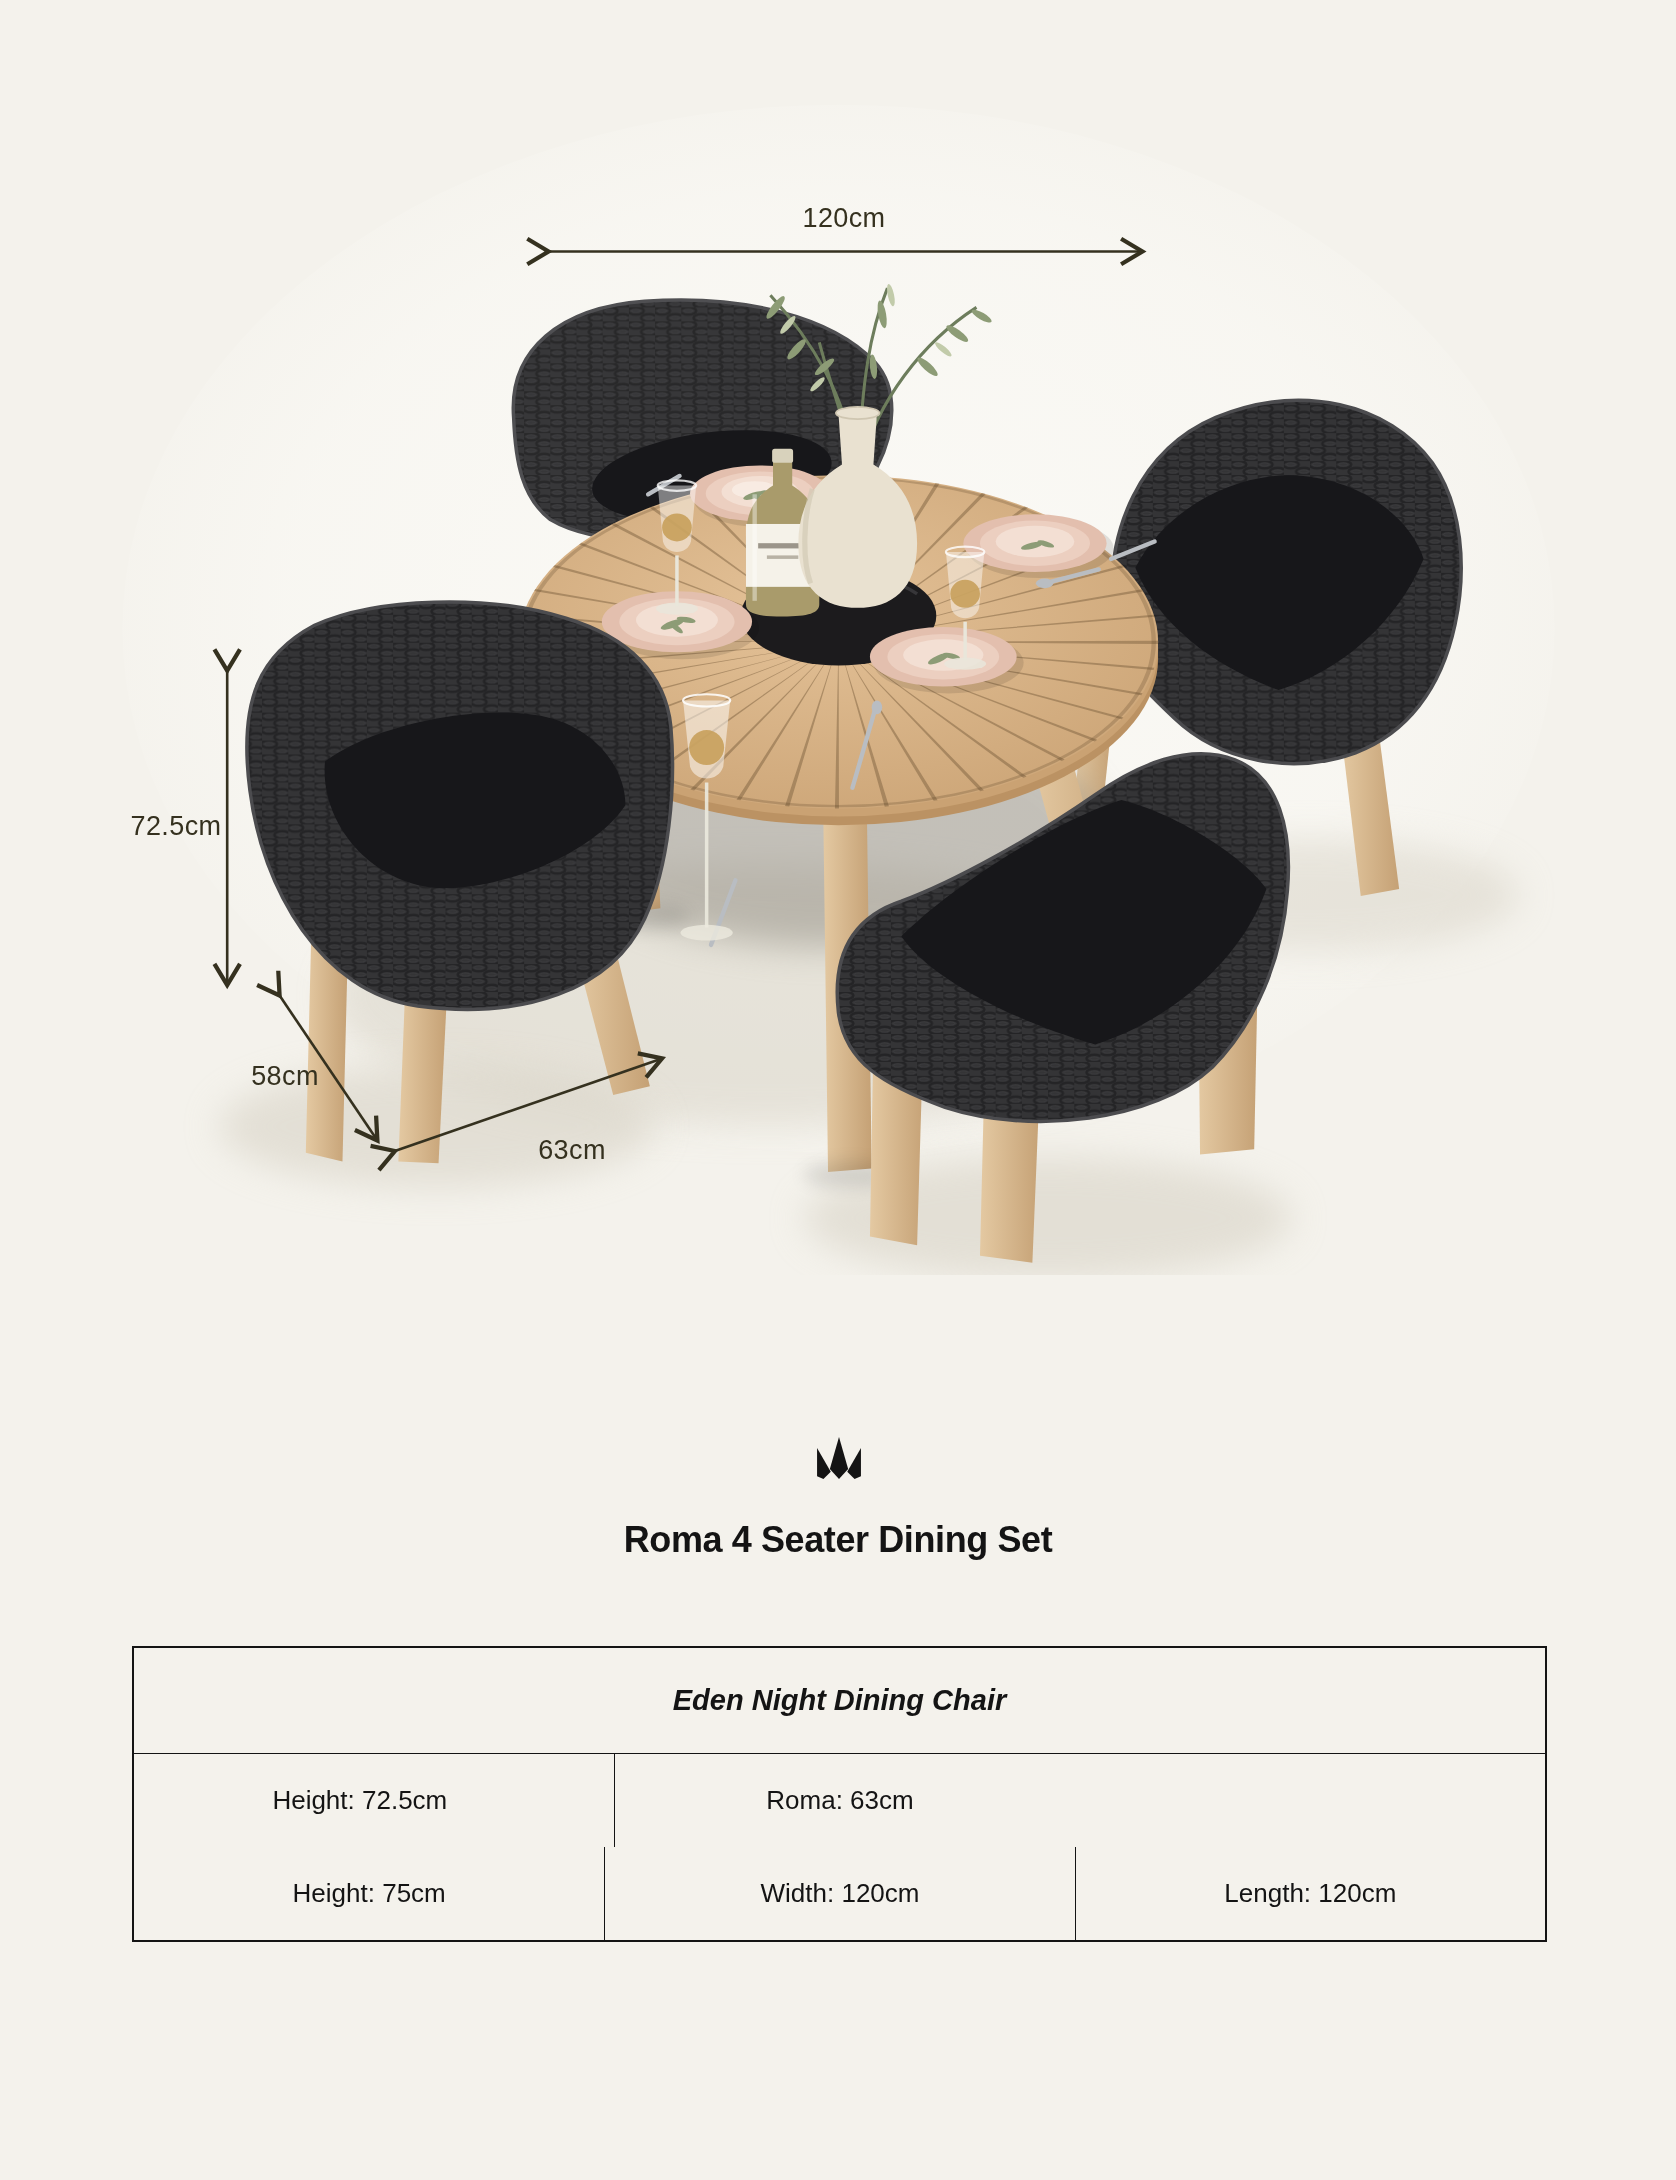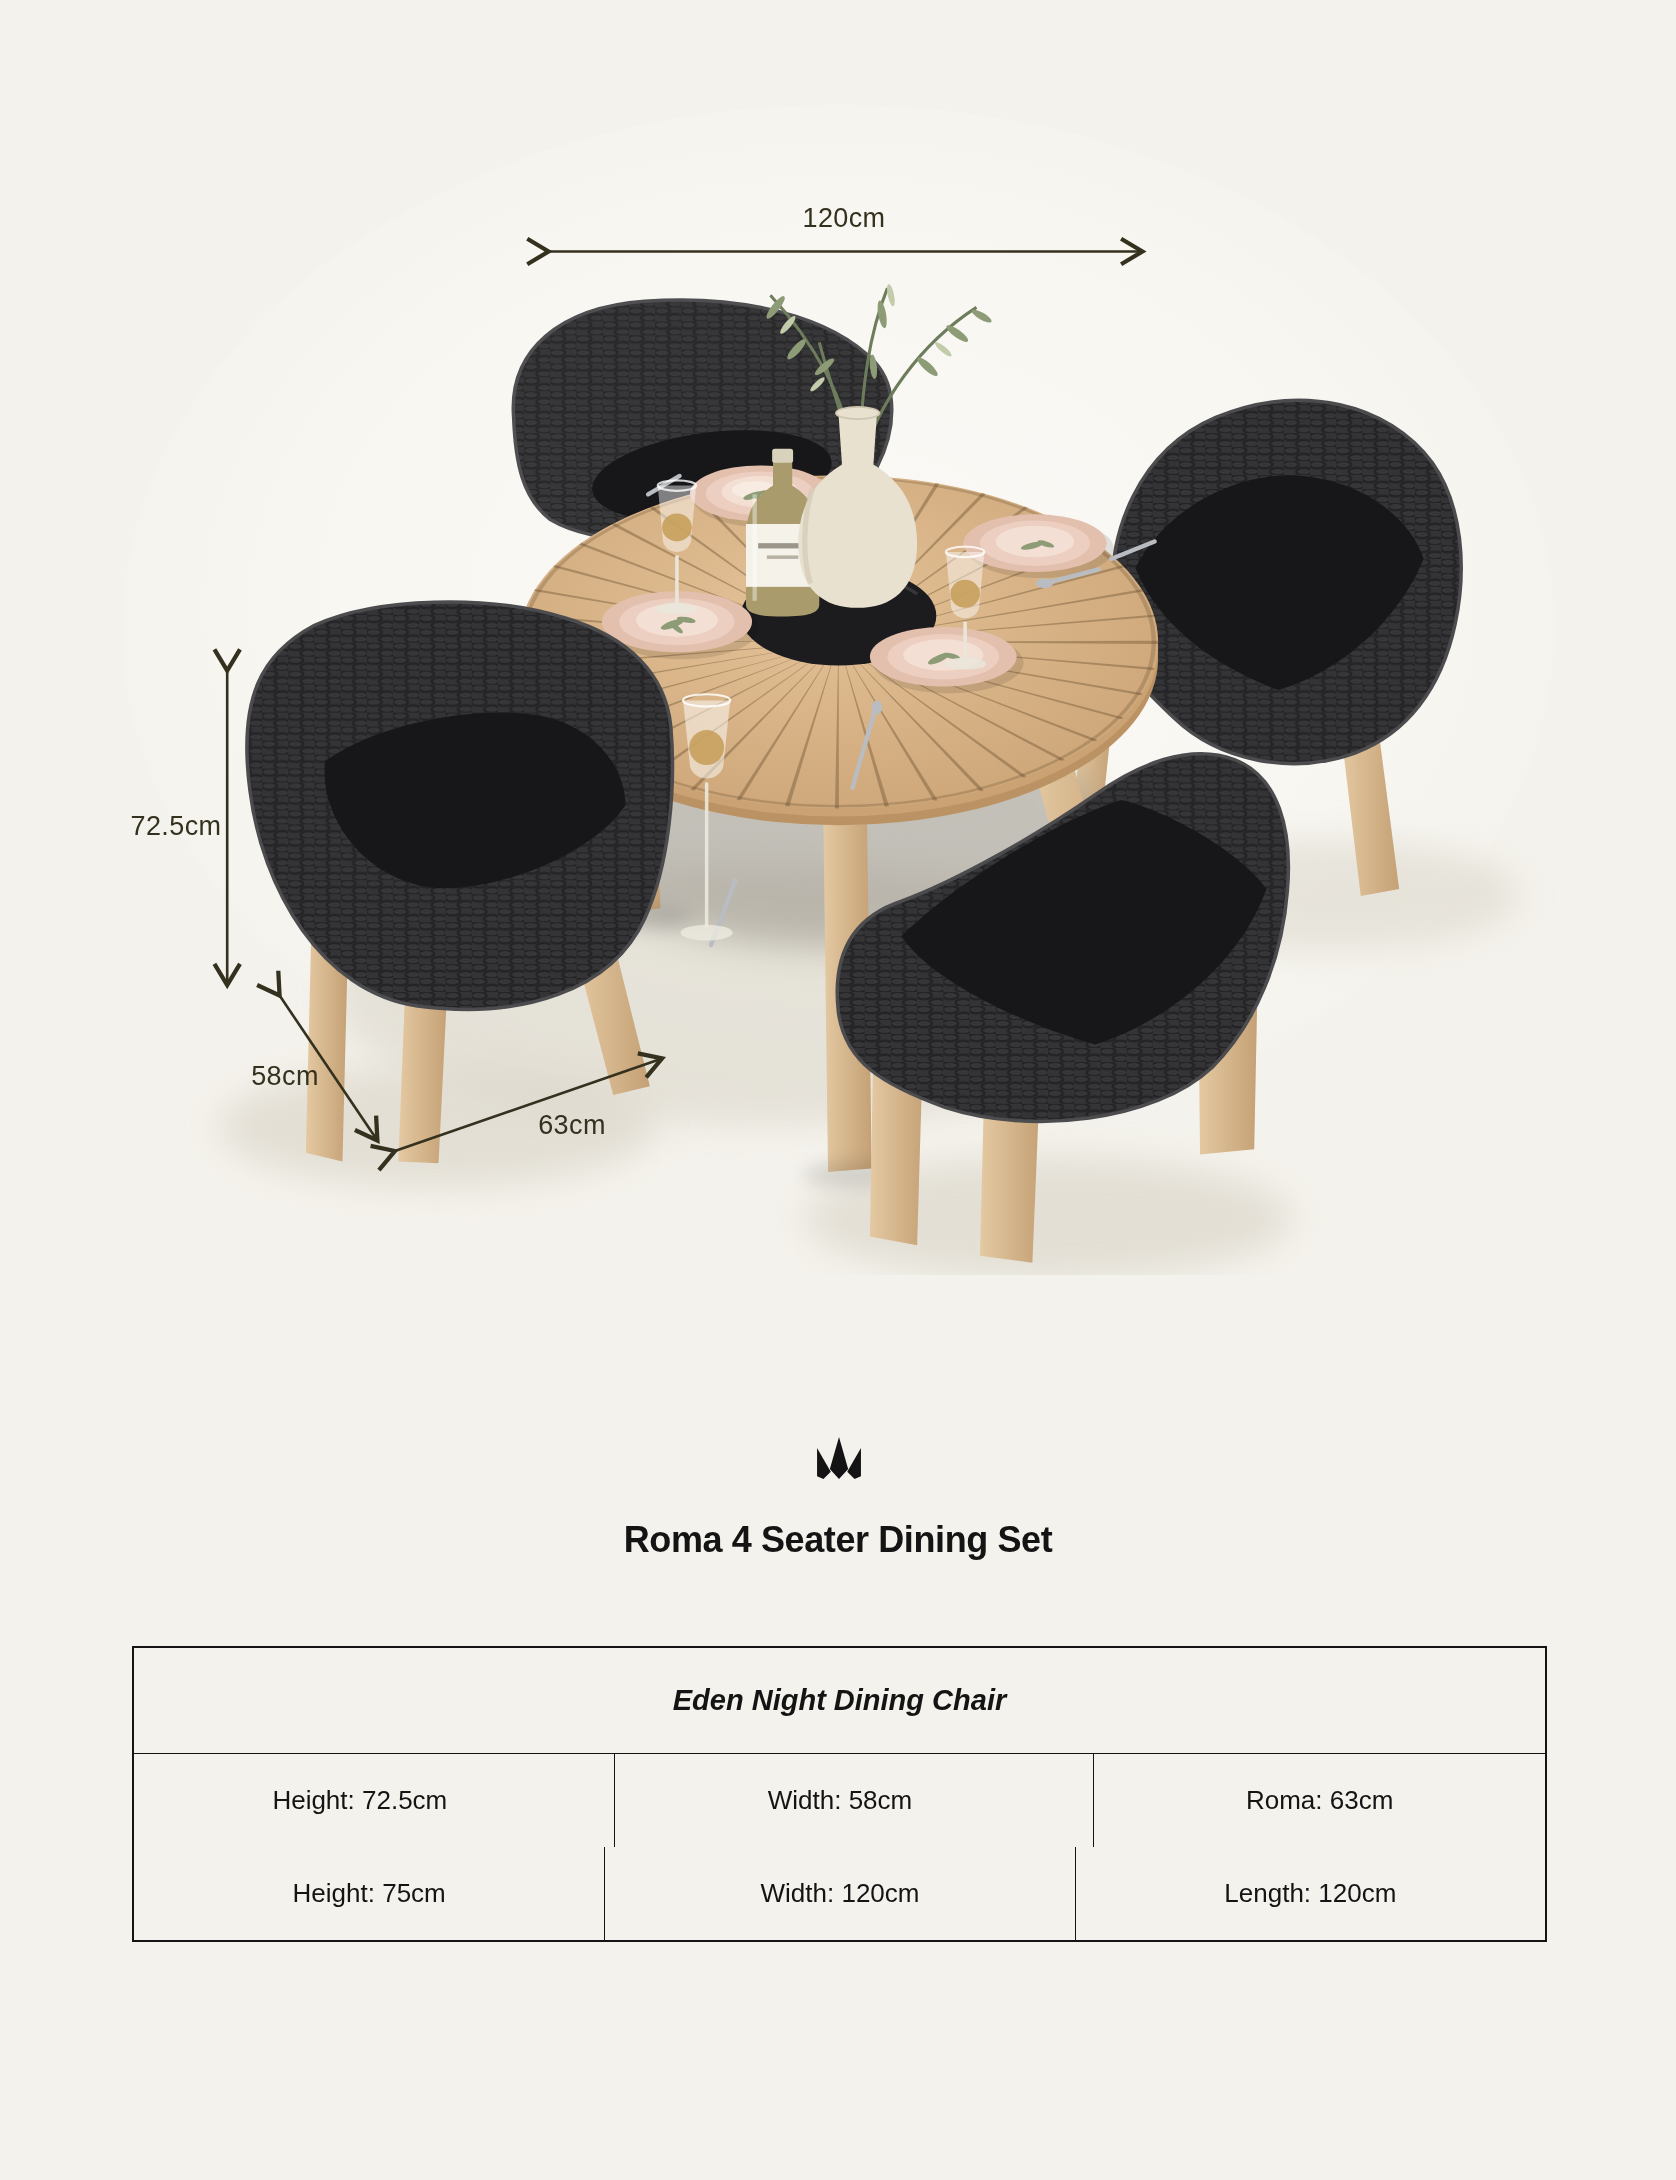--- a/index.html
+++ b/index.html
@@ -248,37 +248,36 @@
       <line x1="628" y1="288" x2="1308" y2="288" marker-start="url(#arr)" marker-end="url(#arr)"></line>
       <line x1="260" y1="768" x2="260" y2="1128" marker-start="url(#arr)" marker-end="url(#arr)"></line>
       <line x1="320" y1="1140" x2="432" y2="1306" marker-start="url(#arr)" marker-end="url(#arr)"></line>
       <line x1="452" y1="1318" x2="758" y2="1212" marker-start="url(#arr)" marker-end="url(#arr)"></line>
     </g>
   </svg>
 
   <div class="dim-label" style="left:844px;top:218px">120cm</div>
   <div class="dim-label" style="left:176px;top:826px">72.5cm</div>
   <div class="dim-label" style="left:285px;top:1076px">58cm</div>
-  <div class="dim-label" style="left:572px;top:1125px">63cm</div>
+  <div class="dim-label" style="left:572px;top:1150px">63cm</div>
 
   <svg class="crown" viewBox="0 0 48 47" aria-hidden="true">
     <g fill="var(--text-color,#121212)">
       <polygon points="24,0 34,35 24,46 14,35"></polygon>
       <polygon points="0,12 15,38 7,46 0,43"></polygon>
       <polygon points="48,12 33,38 41,46 48,43"></polygon>
     </g>
   </svg>
 
   <h1 class="title">Roma 4 Seater Dining Set</h1>
 
   <div class="spec-table">
     <div class="spec-header">Eden Night Dining Chair</div>
     <div class="spec-row">
       <div>Height: 72.5cm</div>
-      <div>Width: 58cm</div>
       <div>Roma: 63cm</div>
     </div>
     <div class="spec-row">
       <div>Height: 75cm</div>
       <div>Width: 120cm</div>
       <div>Length: 120cm</div>
     </div>
   </div>
 
 </div>

